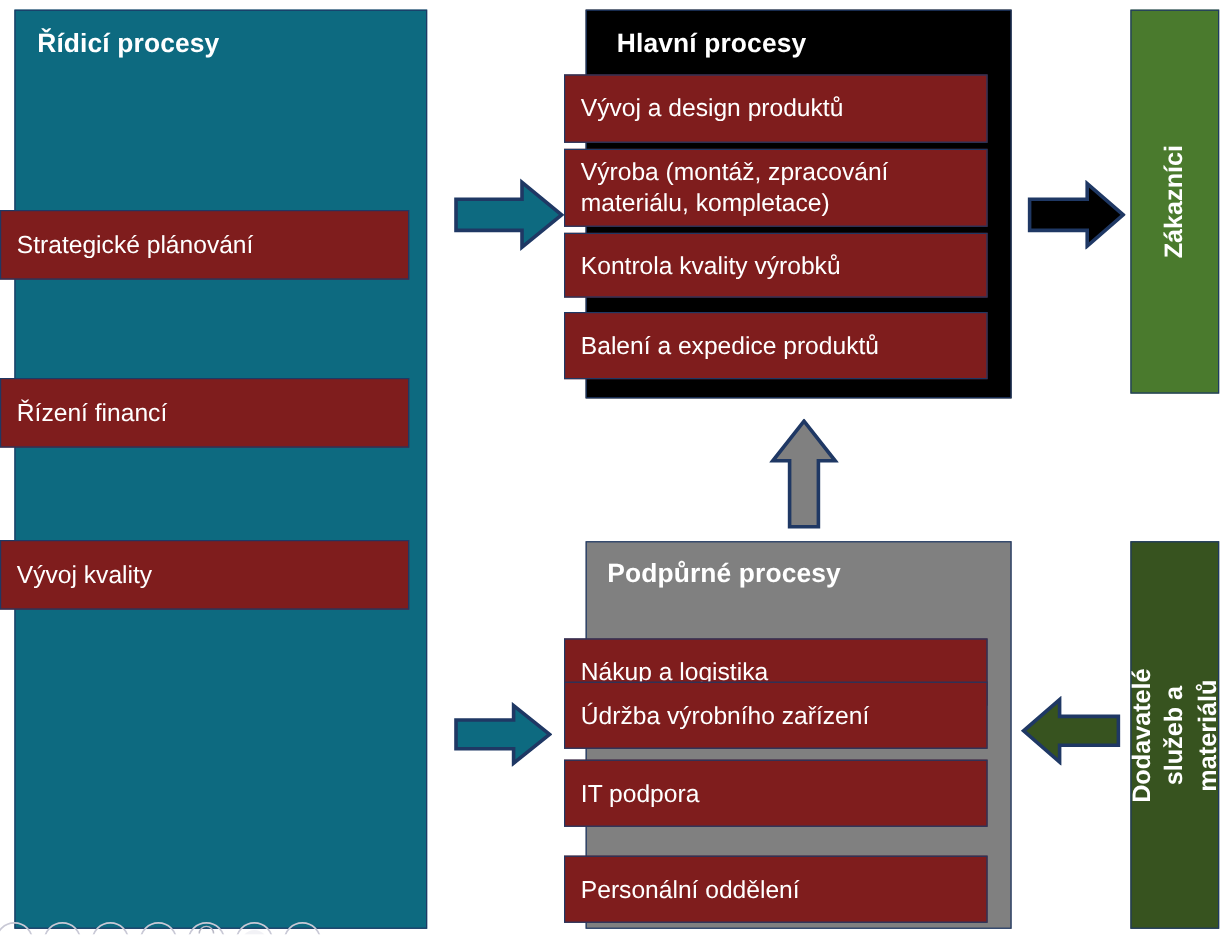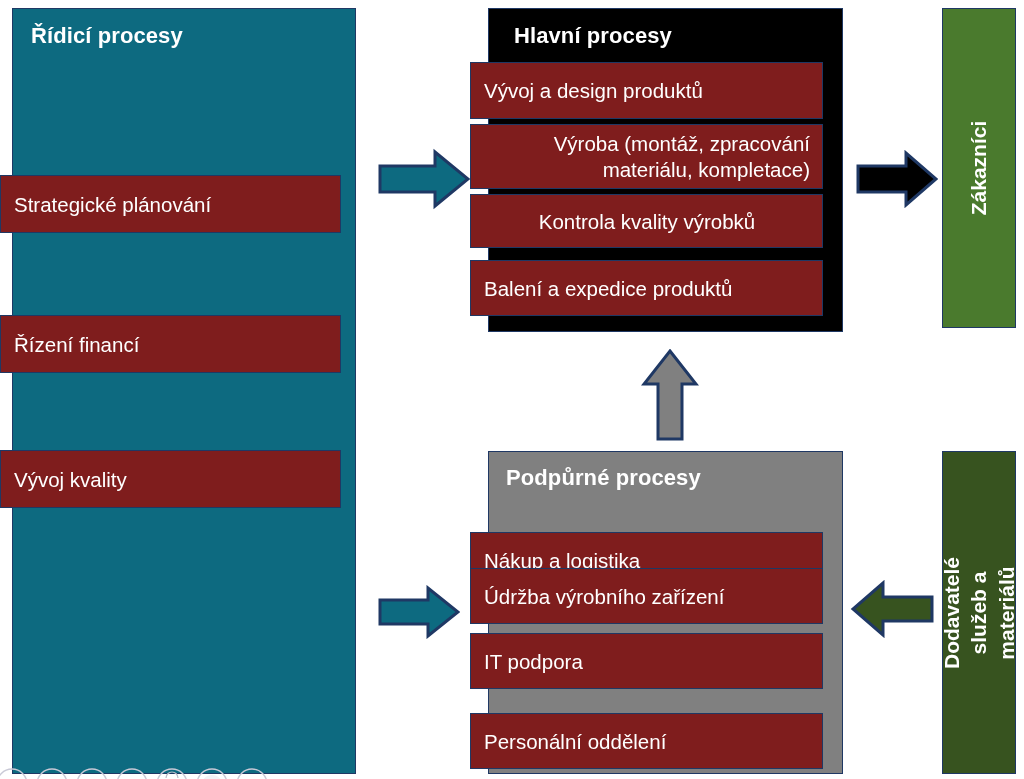--- a/index.html
+++ b/index.html
@@ -67,21 +67,21 @@
     box-sizing: border-box;
     background: #7f1d1d;
     border: 1.5px solid #1f3864;
     color: #ffffff;
     display: flex;
     align-items: center;
     font-size: 20.5px;
     line-height: 1.22;
     padding: 4px 12px 4px 13px;
   }
-  .process-box.two-line { line-height: 1.24; text-align: right; }
+  .process-box.two-line { line-height: 1.24; }
 
   
   .gov-box { left: 0; width: 341px; }
 
   
   .core-box, .sup-box { left: 470px; width: 353px; }
 
   
   .vlabel {
     position: absolute;
@@ -136,21 +136,21 @@
   <div class="panel panel-core">
     <div class="panel-title" style="left:25px; top:14px; font-size:22px;">Hlavní procesy</div>
   </div>
 
   <div class="process-box core-box" style="top:62px; height:57px;">
     <span>Vývoj a design produktů</span>
   </div>
   <div class="process-box core-box two-line" style="top:124px; height:65px;">
     <span>Výroba (montáž, zpracování materiálu, kompletace)</span>
   </div>
-  <div class="process-box core-box" style="top:194px; height:54px;justify-content:center;">
+  <div class="process-box core-box" style="top:194px; height:54px;">
     <span>Kontrola kvality výrobků</span>
   </div>
   <div class="process-box core-box" style="top:260px; height:56px;">
     <span>Balení a expedice produktů</span>
   </div>
 
   <div class="panel panel-support">
     <div class="panel-title" style="left:17px; top:13px; font-size:22px;">Podpůrné procesy</div>
   </div>
 

